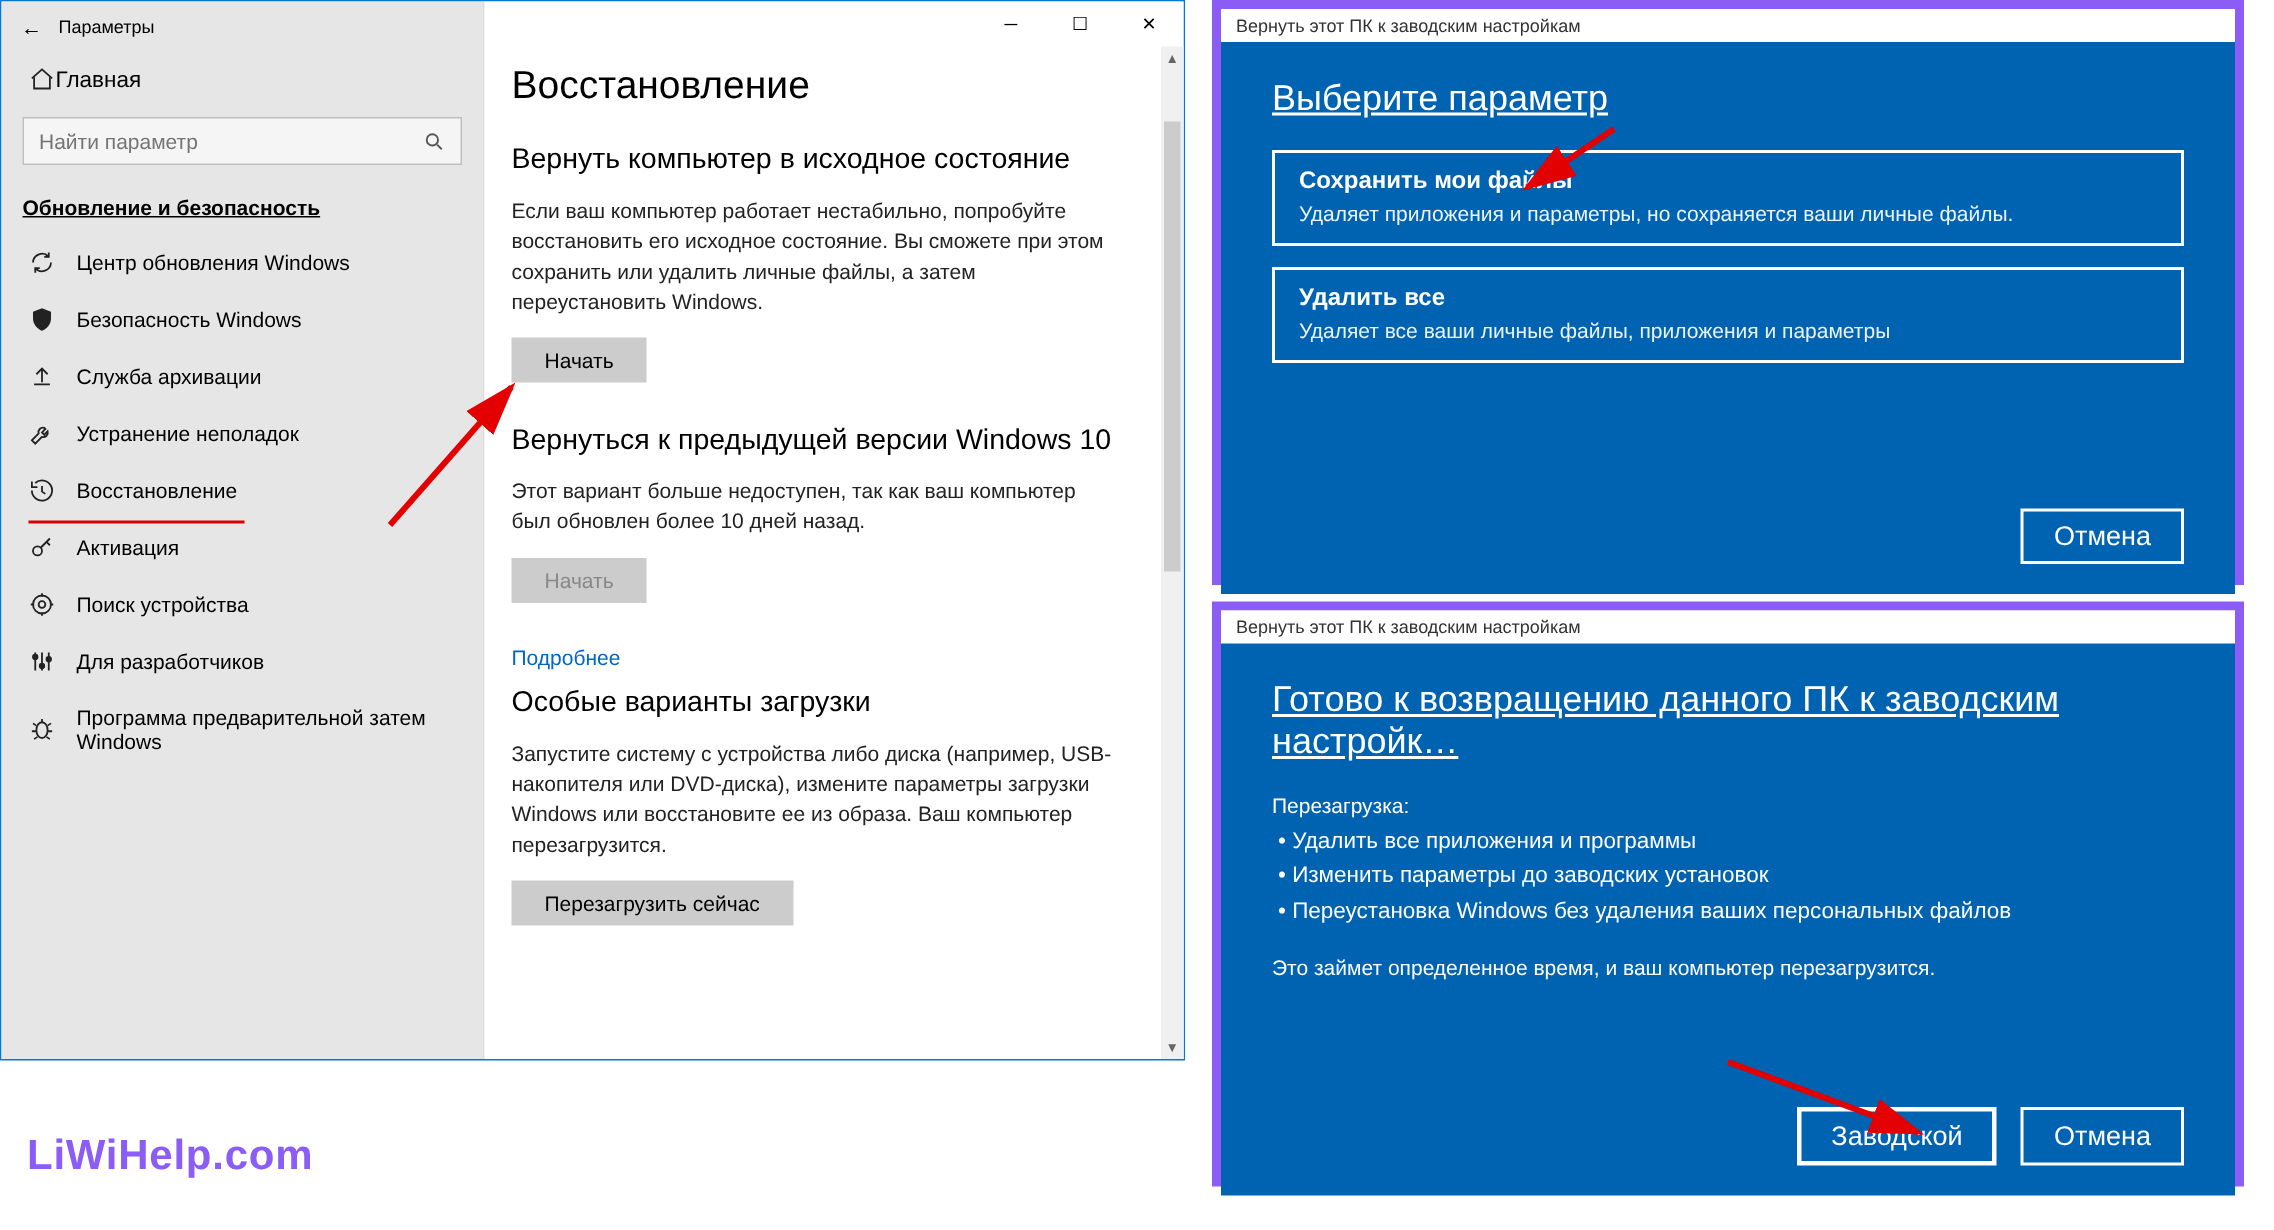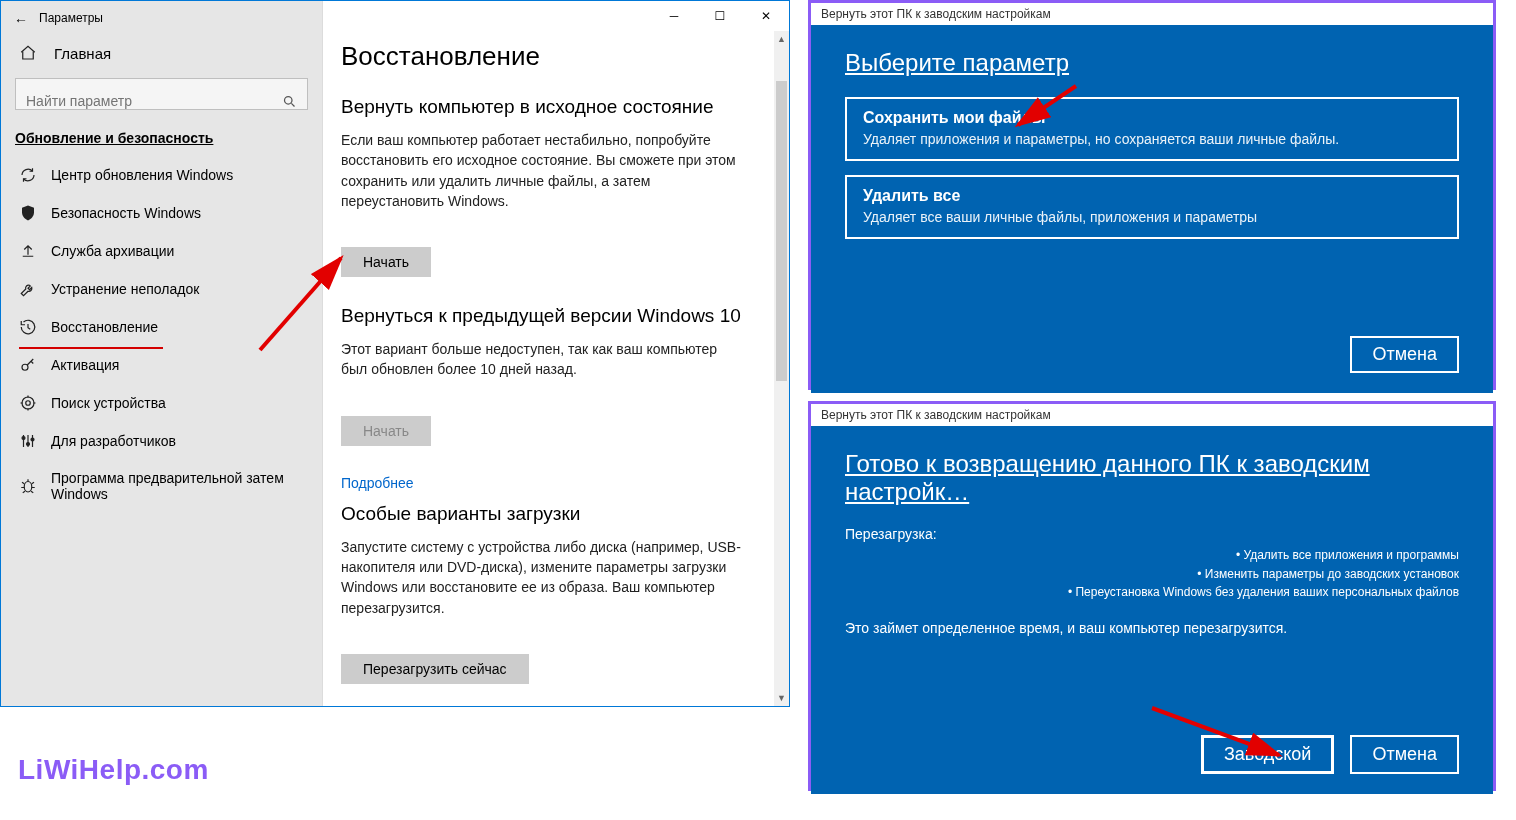--- a/index.html
+++ b/index.html
@@ -4,63 +4,63 @@
 <style>
 * { margin:0; padding:0; box-sizing:border-box; font-family:"Segoe UI",Arial,sans-serif; }
 body { width:1516px; height:820px; background:#fff; position:relative; }
 
 
 .settings-window { position:absolute; left:0; top:0; width:790px; height:707px; border:1px solid #0078d7; background:#fff; display:flex; }
 .settings-sidebar { width:322px; background:#e6e6e6; border-right:1px solid #dcdcdc; display:flex; flex-direction:column; }
 .titlebar { height:33px; display:flex; align-items:center; padding:0 6px; font-size:12px; }
 .titlebar .back { width:28px; text-align:center; font-size:14px; cursor:pointer; }
 .titlebar .title { margin-left:4px; }
-.home-row { display:flex; align-items:center; gap:17px; padding:10px 18px; font-size:15px; cursor:pointer; }
+.home-row { display:flex; align-items:center; gap:0; padding:10px 18px; font-size:15px; cursor:pointer; }
 .home-row svg { width:18px; height:18px; }
-.searchbox { margin:6px 14px 8px 14px; height:32px; border:1px solid #bfbfbf; background:#f5f5f5; display:flex; align-items:flex-end; padding:0 10px; }
+.searchbox { margin:6px 14px 8px 14px; height:32px; border:1px solid #bfbfbf; background:#f5f5f5; display:flex; align-items:center; padding:0 10px; }
 .searchbox input { flex:1; border:none; background:transparent; outline:none; font-size:14px; color:#666; }
 .searchbox svg { width:15px; height:15px; stroke:#555; }
 .cat-header { padding:12px 14px 10px 14px; font-size:14px; font-weight:600;text-decoration:underline; }
 .nav-item { display:flex; align-items:center; gap:14px; padding:10px 18px; font-size:14px; cursor:pointer; }
 .nav-item svg { width:18px; height:18px; flex-shrink:0; }
 .nav-item.active { position:relative; }
 .underline { position:absolute; bottom:-3px; left:18px; width:144px; height:2px; background:#d40000; }
 
 .settings-content { flex:1; position:relative; background:#fff; }
 .winctrl { position:absolute; top:0; right:0; display:flex; }
 .winctrl div { width:46px; height:30px; display:flex; align-items:center; justify-content:center; font-size:12px; cursor:pointer; }
 .content-scroll { position:absolute; top:30px; left:0; right:15px; bottom:0; padding:10px 30px 10px 18px; overflow:hidden; }
 .content-scroll h1 { font-weight:400; font-size:26px; margin-bottom:24px; }
 .content-scroll h2 { font-weight:400; font-size:19px; margin-bottom:12px; }
 .content-scroll p { font-size:14px; line-height:1.45; margin-bottom:14px; color:#222; }
-.ms-button { background:#cccccc; border:none; padding:7px 22px; font-size:14px; cursor:pointer; margin-bottom:28px; display:inline-block;margin-top:22px; }
+.ms-button { background:#cccccc; border:none; padding:7px 22px; font-size:14px; cursor:pointer; margin-bottom:28px; display:inline-block; }
 .ms-button.disabled { color:#888; }
 .link { color:#0066cc; font-size:14px; cursor:pointer; margin-bottom:12px; display:inline-block; }
 .scrollbar { position:absolute; right:0; top:30px; width:15px; bottom:0; background:#f0f0f0; }
 .scrollbar .thumb { position:absolute; top:50px; left:2px; right:2px; height:300px; background:#ccc; }
 .scrollbar .arr { position:absolute; left:0; right:0; height:16px; text-align:center; font-size:9px; color:#666; line-height:16px; }
 .scrollbar .arr.up { top:0; } .scrollbar .arr.down { bottom:0; }
 
 
 .arrow { position:absolute; pointer-events:none; }
 .arrow svg { overflow:visible; }
 
 
-.dialog { position:absolute; border:3px solid #8b5cf6; background:#fff; width:688px; }
+.dialog { position:absolute; border:6px solid #8b5cf6; background:#fff; width:688px; }
 .dialog .dlg-title { background:#fff; padding:4px 10px; font-size:12px; color:#333; }
 .dialog .dlg-body { background:#0063b1; color:#fff; padding:24px 34px 20px 34px; }
 .dialog .dlg-body h2 { font-weight:400; font-size:24px; margin-bottom:20px;text-decoration:underline; }
 .opt { border:2px solid #fff; padding:10px 16px 12px 16px; margin-bottom:14px; cursor:pointer; }
 .opt .opt-title { font-size:16px; font-weight:600; margin-bottom:4px; }
 .opt .opt-desc  { font-size:14px; opacity:.92; }
 .dlg-footer { display:flex; justify-content:flex-end; gap:16px; margin-top:120px; }
 .dlg-btn { border:2px solid #fff; background:transparent; color:#fff; padding:6px 20px; font-size:18px; cursor:pointer; }
 .dlg-btn.primary { border-width:3px; }
 .bullets { margin:4px 0 18px 4px; }
-.bullets li { list-style:none; font-size:12px; line-height:1.55;text-align:right; }
+.bullets li { list-style:none; font-size:15px; line-height:1.55; }
 .bullets li::before { content:"• "; }
 .txt14 { font-size:14px; }
 
 
 .watermark { position:absolute; left:18px; top:754px; font-size:28px; font-weight:600; color:#8b5cf6; letter-spacing:.5px; }
 </style>
 </head>
 <body>
 
 <div class="settings-window">

